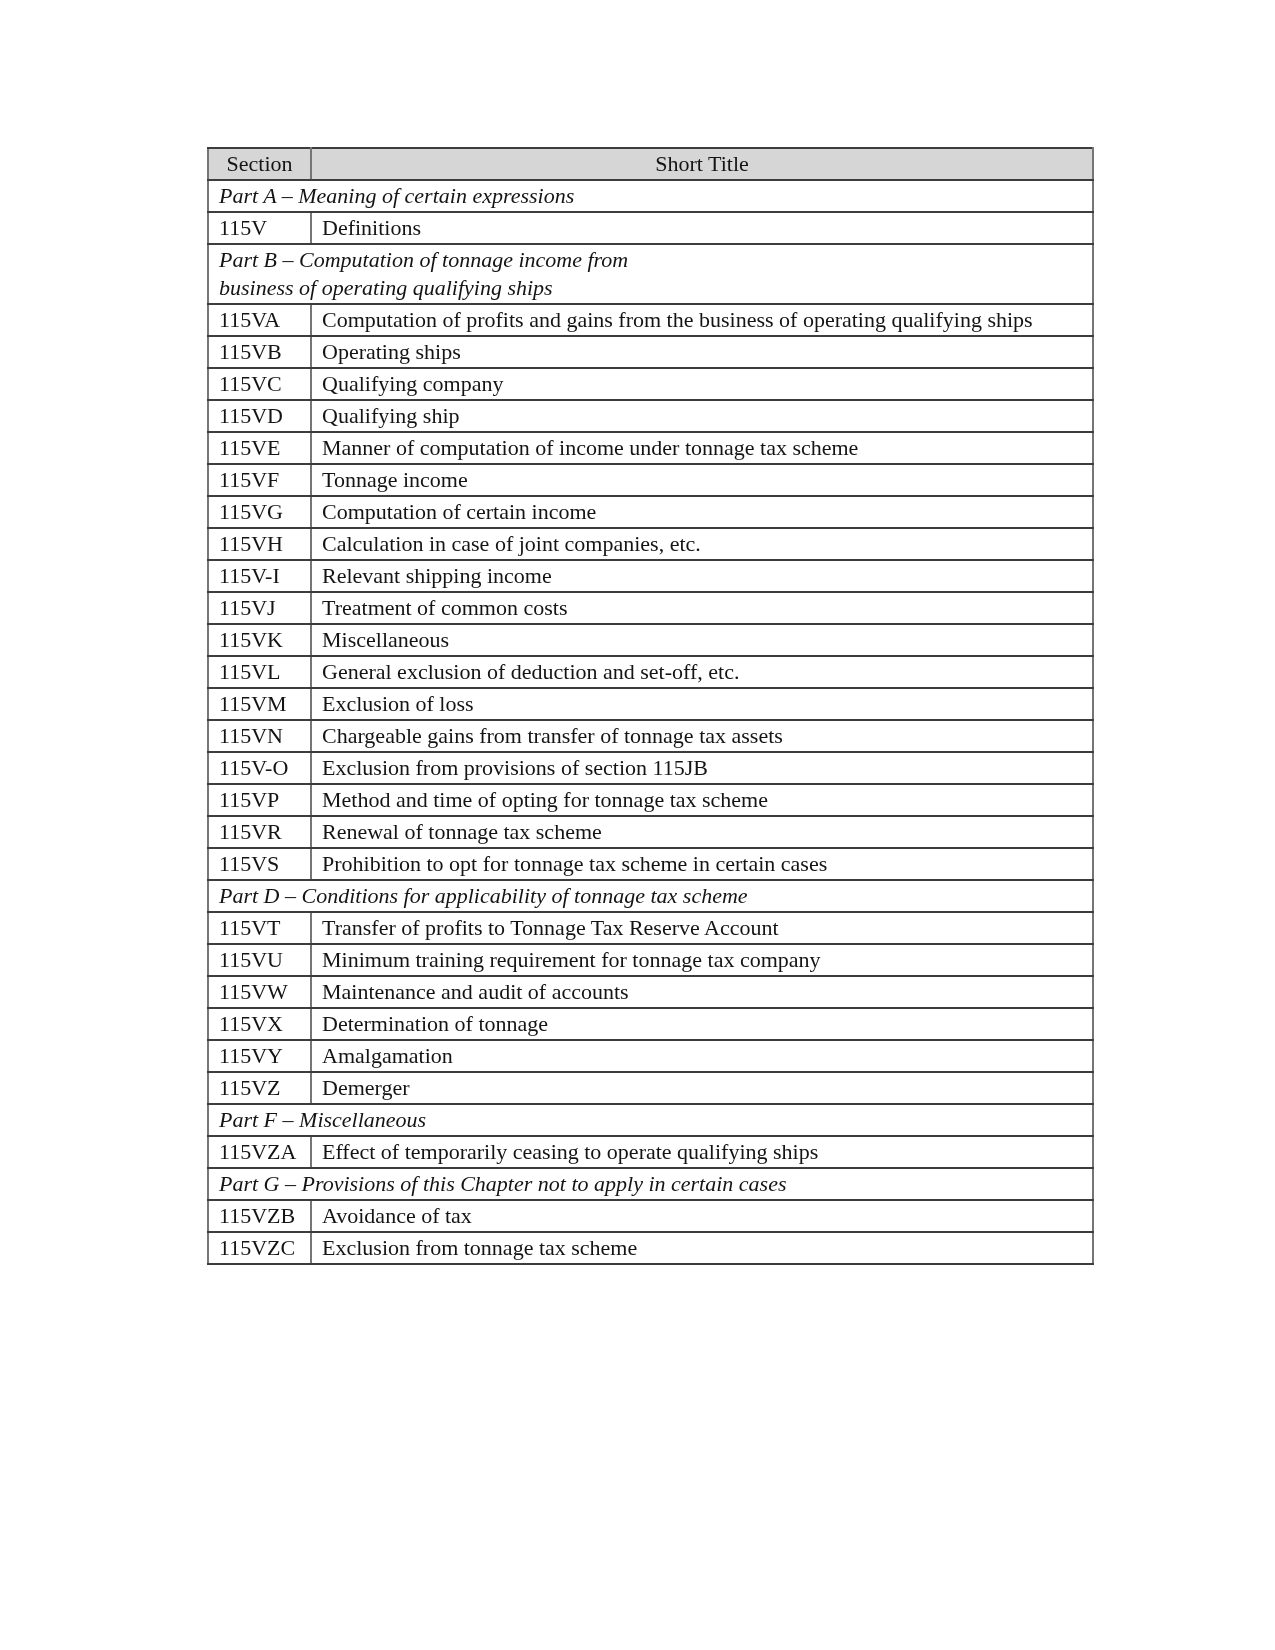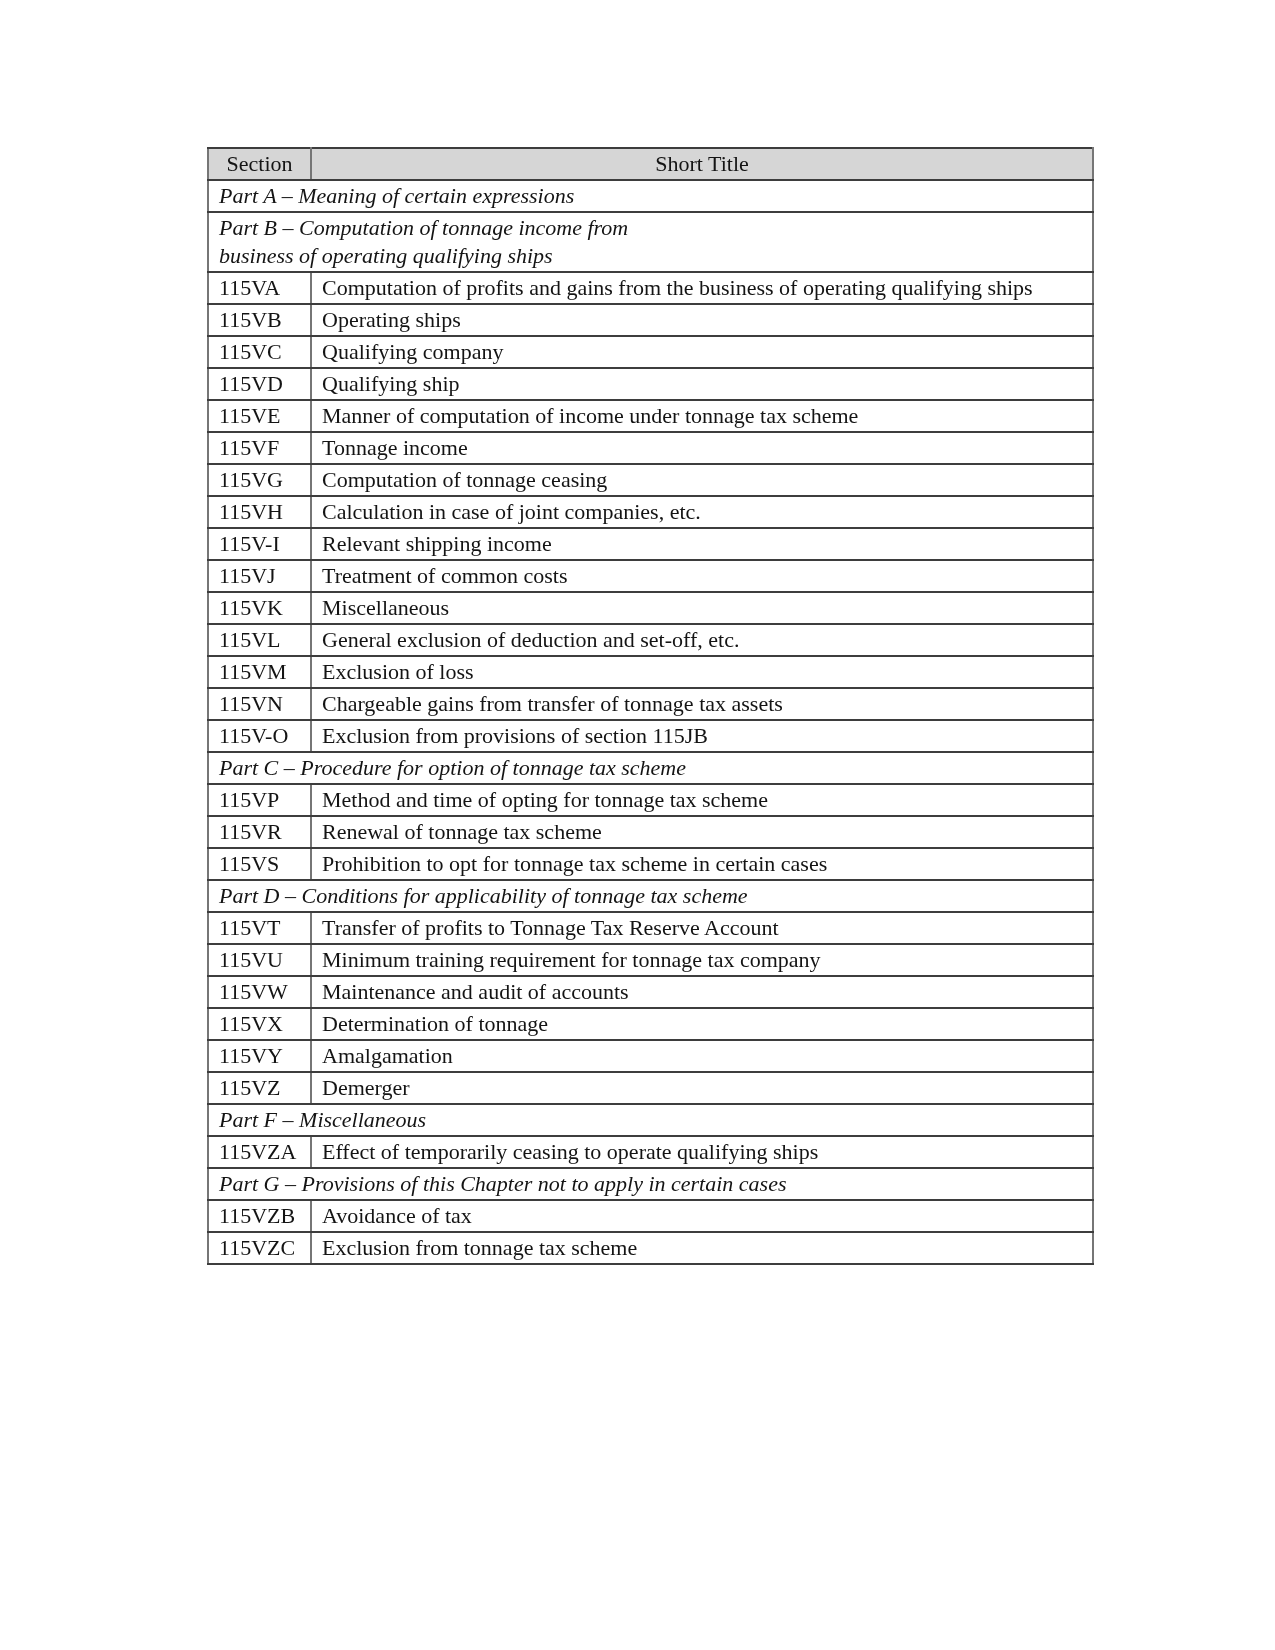--- a/index.html
+++ b/index.html
@@ -62,20 +62,24 @@
         <th>Short Title</th>
       </tr>
     </thead>
     <tbody id="rows-body">
         <tr>
           <td colspan="2" class="part-cell">
             <div>Part A – Meaning of certain expressions</div>
           </td>
         </tr>
         <tr>
+          <td class="section-cell">115V</td>
+          <td class="title-cell">Definitions</td>
+        </tr>
+        <tr>
           <td colspan="2" class="part-cell">
             <div>Part B – Computation of tonnage income from</div>
             <div>business of operating qualifying ships</div>
           </td>
         </tr>
         <tr>
           <td class="section-cell">115VA</td>
           <td class="title-cell">Computation of profits and gains from the business of operating qualifying ships</td>
         </tr>
         <tr>
@@ -93,21 +97,21 @@
         <tr>
           <td class="section-cell">115VE</td>
           <td class="title-cell">Manner of computation of income under tonnage tax scheme</td>
         </tr>
         <tr>
           <td class="section-cell">115VF</td>
           <td class="title-cell">Tonnage income</td>
         </tr>
         <tr>
           <td class="section-cell">115VG</td>
-          <td class="title-cell">Computation of tonnage ceasing</td>
+          <td class="title-cell">Computation of certain income</td>
         </tr>
         <tr>
           <td class="section-cell">115VH</td>
           <td class="title-cell">Calculation in case of joint companies, etc.</td>
         </tr>
         <tr>
           <td class="section-cell">115V-I</td>
           <td class="title-cell">Relevant shipping income</td>
         </tr>
         <tr>
@@ -126,25 +130,20 @@
           <td class="section-cell">115VM</td>
           <td class="title-cell">Exclusion of loss</td>
         </tr>
         <tr>
           <td class="section-cell">115VN</td>
           <td class="title-cell">Chargeable gains from transfer of tonnage tax assets</td>
         </tr>
         <tr>
           <td class="section-cell">115V-O</td>
           <td class="title-cell">Exclusion from provisions of section 115JB</td>
-        </tr>
-        <tr>
-          <td colspan="2" class="part-cell">
-            <div>Part C – Procedure for option of tonnage tax scheme</div>
-          </td>
         </tr>
         <tr>
           <td class="section-cell">115VP</td>
           <td class="title-cell">Method and time of opting for tonnage tax scheme</td>
         </tr>
         <tr>
           <td class="section-cell">115VR</td>
           <td class="title-cell">Renewal of tonnage tax scheme</td>
         </tr>
         <tr>

